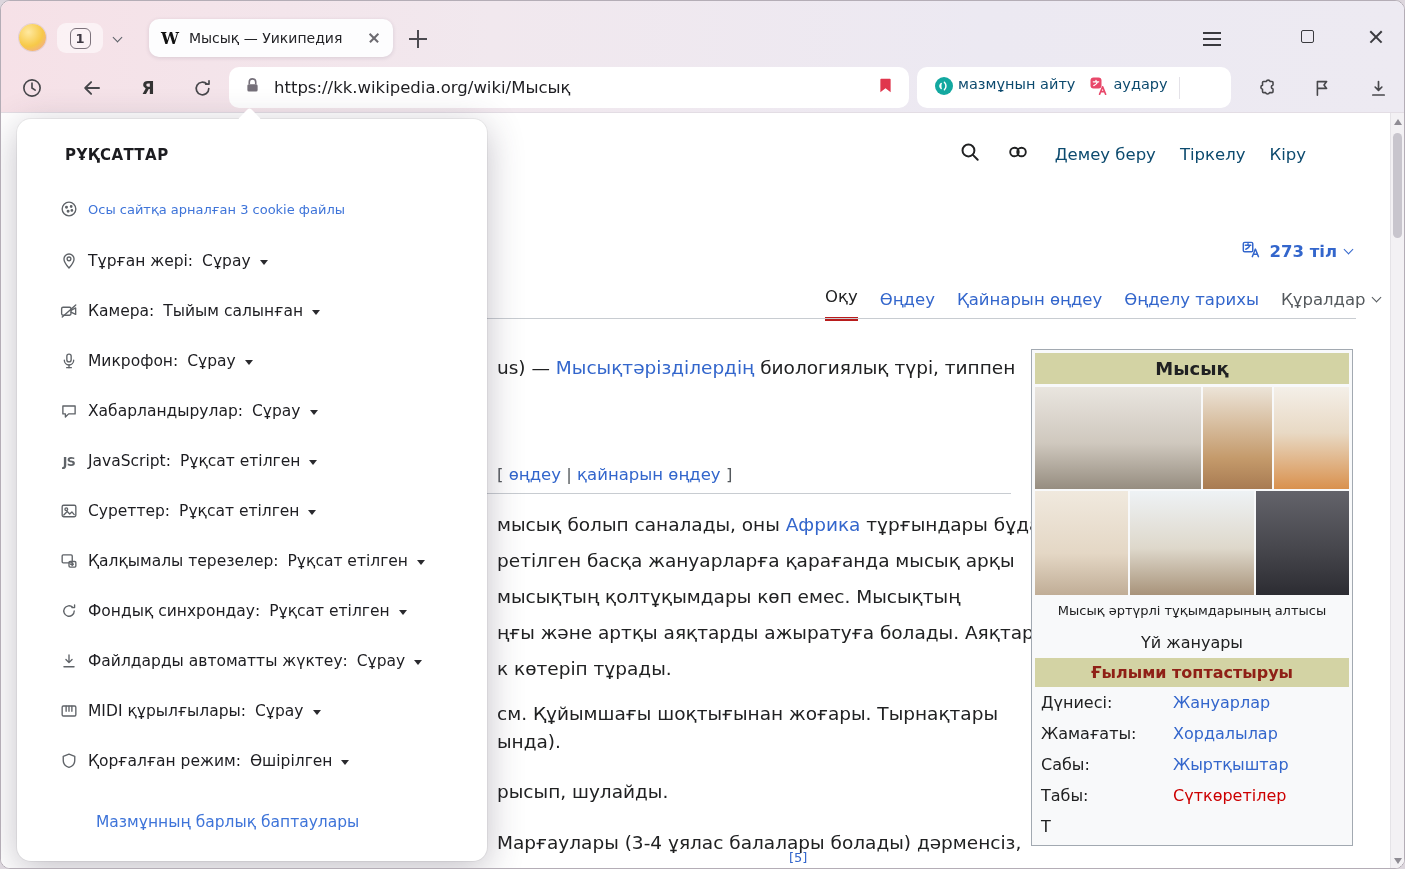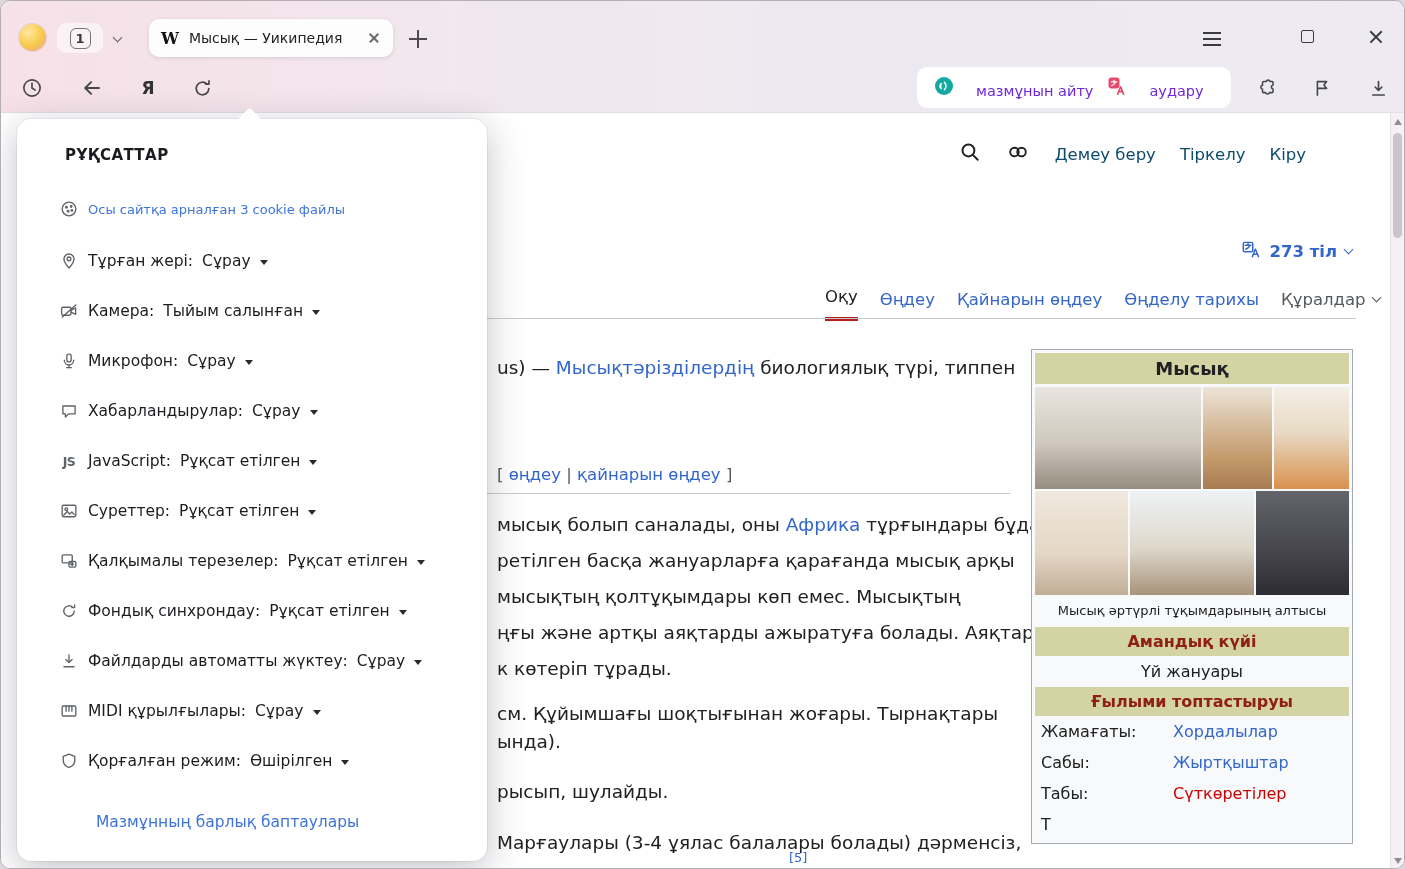--- a/index.html
+++ b/index.html
@@ -41,21 +41,21 @@
   .win-close::before{transform:rotate(45deg)}.win-close::after{transform:rotate(-45deg)}
 
   .tb-btn{position:absolute;top:72px;width:30px;height:30px;display:flex;align-items:center;justify-content:center}
   .tb-history{left:16px}.tb-back{left:76px}.tb-ya{left:132px;font-size:17px;font-weight:bold;color:#333}
   .tb-reload{left:186px}
   .addressbar{position:absolute;left:228px;top:66px;width:680px;height:41px;background:#fff;border-radius:10px;
     display:flex;align-items:center;padding:0 14px;}
   .url{font-size:16.5px;color:#1e1e22;margin-left:12px;flex:1;white-space:nowrap;overflow:hidden}
   .actions{position:absolute;left:916px;top:66px;width:314px;height:41px;background:#fff;border-radius:10px;
     display:flex;align-items:center;padding:0 10px;}
-  .act-btn{display:flex;align-items:flex-end;gap:22px;font-size:14.5px;color:#6d28d9;padding:0 7px;white-space:nowrap}
+  .act-btn{display:flex;align-items:flex-start;gap:4px;font-size:14.5px;color:#0c4a6e;padding:0 7px;white-space:nowrap}
   .act-div{width:1px;height:22px;background:#e4e2e8;margin:0 6px 0 4px}
   .vdots{width:4px;height:4px;border-radius:50%;background:#55555b;box-shadow:0 -6px 0 #55555b,0 6px 0 #55555b;margin:0 8px}
   .tb-ext{left:1250px}.tb-coll{left:1306px}.tb-dl{left:1362px}
 
   
   .page{position:absolute;left:0;top:112px;right:0;bottom:0;background:#fff;overflow:hidden}
   .wh{position:absolute;top:28px;right:58px;display:flex;align-items:center;gap:24px;font-size:16.5px}
   .whl{color:#0c4a6e;text-decoration:none;white-space:nowrap;cursor:pointer}
   .hdots{width:4px;height:4px;border-radius:50%;background:#202122;box-shadow:-6px 0 0 #202122,6px 0 0 #202122;margin:0 8px}
   .lang{position:absolute;top:126px;right:52px;display:flex;align-items:center;gap:8px}
@@ -169,20 +169,34 @@
     <div class="tb-btn tb-ya">
       <span>Я</span>
     </div>
     <div class="tb-btn tb-reload">
       <svg viewBox="0 0 20 20" width="21" height="21" fill="none" stroke="#47474b" stroke-width="1.6" stroke-linecap="round" stroke-linejoin="round">
           <path d="M16 10a6 6 0 1 1-1.7-4.2"></path>
           <path d="M16.2 2.6v3.2H13"></path>
         </svg>
     </div>
 
+    <div class="addressbar">
+      <span>
+        <svg viewBox="0 0 20 20" width="19" height="19">
+            <path d="M6.6 8.6V6.4a3.4 3.4 0 0 1 6.8 0v2.2" stroke="#75707a" stroke-width="1.7" fill="none"></path>
+            <rect x="4.6" y="8.6" width="10.8" height="7.8" rx="1.6" fill="#75707a"></rect>
+          </svg>
+      </span>
+      <span class="url">https://kk.wikipedia.org/wiki/Мысық</span>
+      <span>
+        <svg viewBox="0 0 20 20" width="19" height="19">
+            <path d="M5.4 3h9.2a.8.8 0 0 1 .8.8V17l-5.4-4.2L4.6 17V3.8a.8.8 0 0 1 .8-.8z" fill="#e0364d"></path>
+          </svg>
+      </span>
+    </div>
 
     <div class="actions">
       <div class="act-btn">
         <span>
           <svg viewBox="0 0 20 20" width="20" height="20">
               <circle cx="10" cy="10" r="9" fill="#13a8a0"></circle>
               <path d="M7.2 7.6a3.4 3.4 0 0 0 0 4.8M10.4 6.2a5.4 5.4 0 0 1 0 7.6" stroke="#fff" stroke-width="1.5" fill="none" stroke-linecap="round"></path>
               <circle cx="6.7" cy="10" r="1" fill="#fff"></circle>
             </svg>
         </span>
@@ -295,24 +309,27 @@
         <div class="tile t1"></div>
         <div class="tile t2"></div>
         <div class="tile t3"></div>
       </div>
       <div class="ib-row2">
         <div class="tile t4"></div>
         <div class="tile t5"></div>
         <div class="tile t6"></div>
       </div>
       <div class="ib-caption">Мысық әртүрлі тұқымдарының алтысы</div>
-      <div class="ib-hdr">Амандық күйі</div>
       <div class="ib-val">Үй жануары</div>
       <div class="ib-hdr">Ғылыми топтастыруы</div>
       <div>
+          <div class="tax-row">
+            <span class="tax-label">Дүниесі:</span>
+            <span class="tax-value blue">Жануарлар</span>
+          </div>
           <div class="tax-row">
             <span class="tax-label">Жамағаты:</span>
             <span class="tax-value blue">Хордалылар</span>
           </div>
           <div class="tax-row">
             <span class="tax-label">Сабы:</span>
             <span class="tax-value blue">Жыртқыштар</span>
           </div>
           <div class="tax-row">
             <span class="tax-label">Табы:</span>

